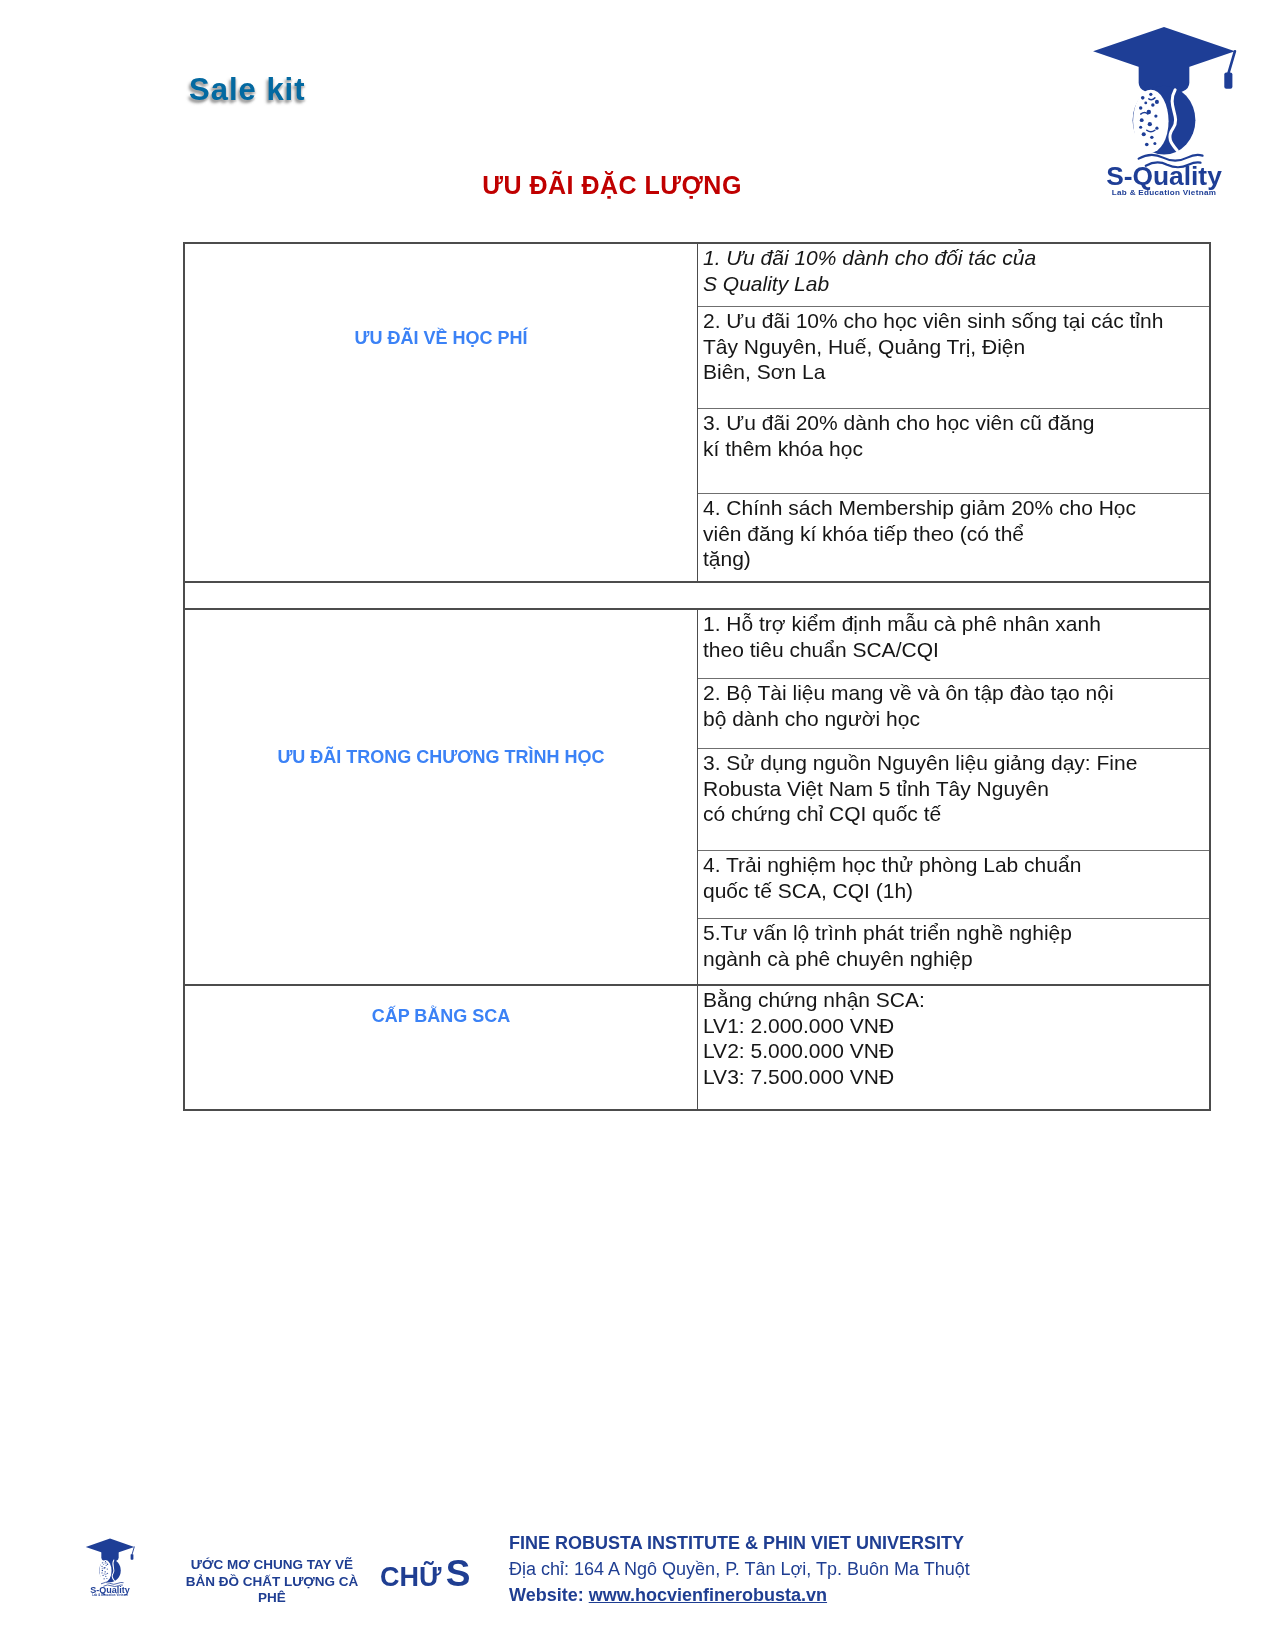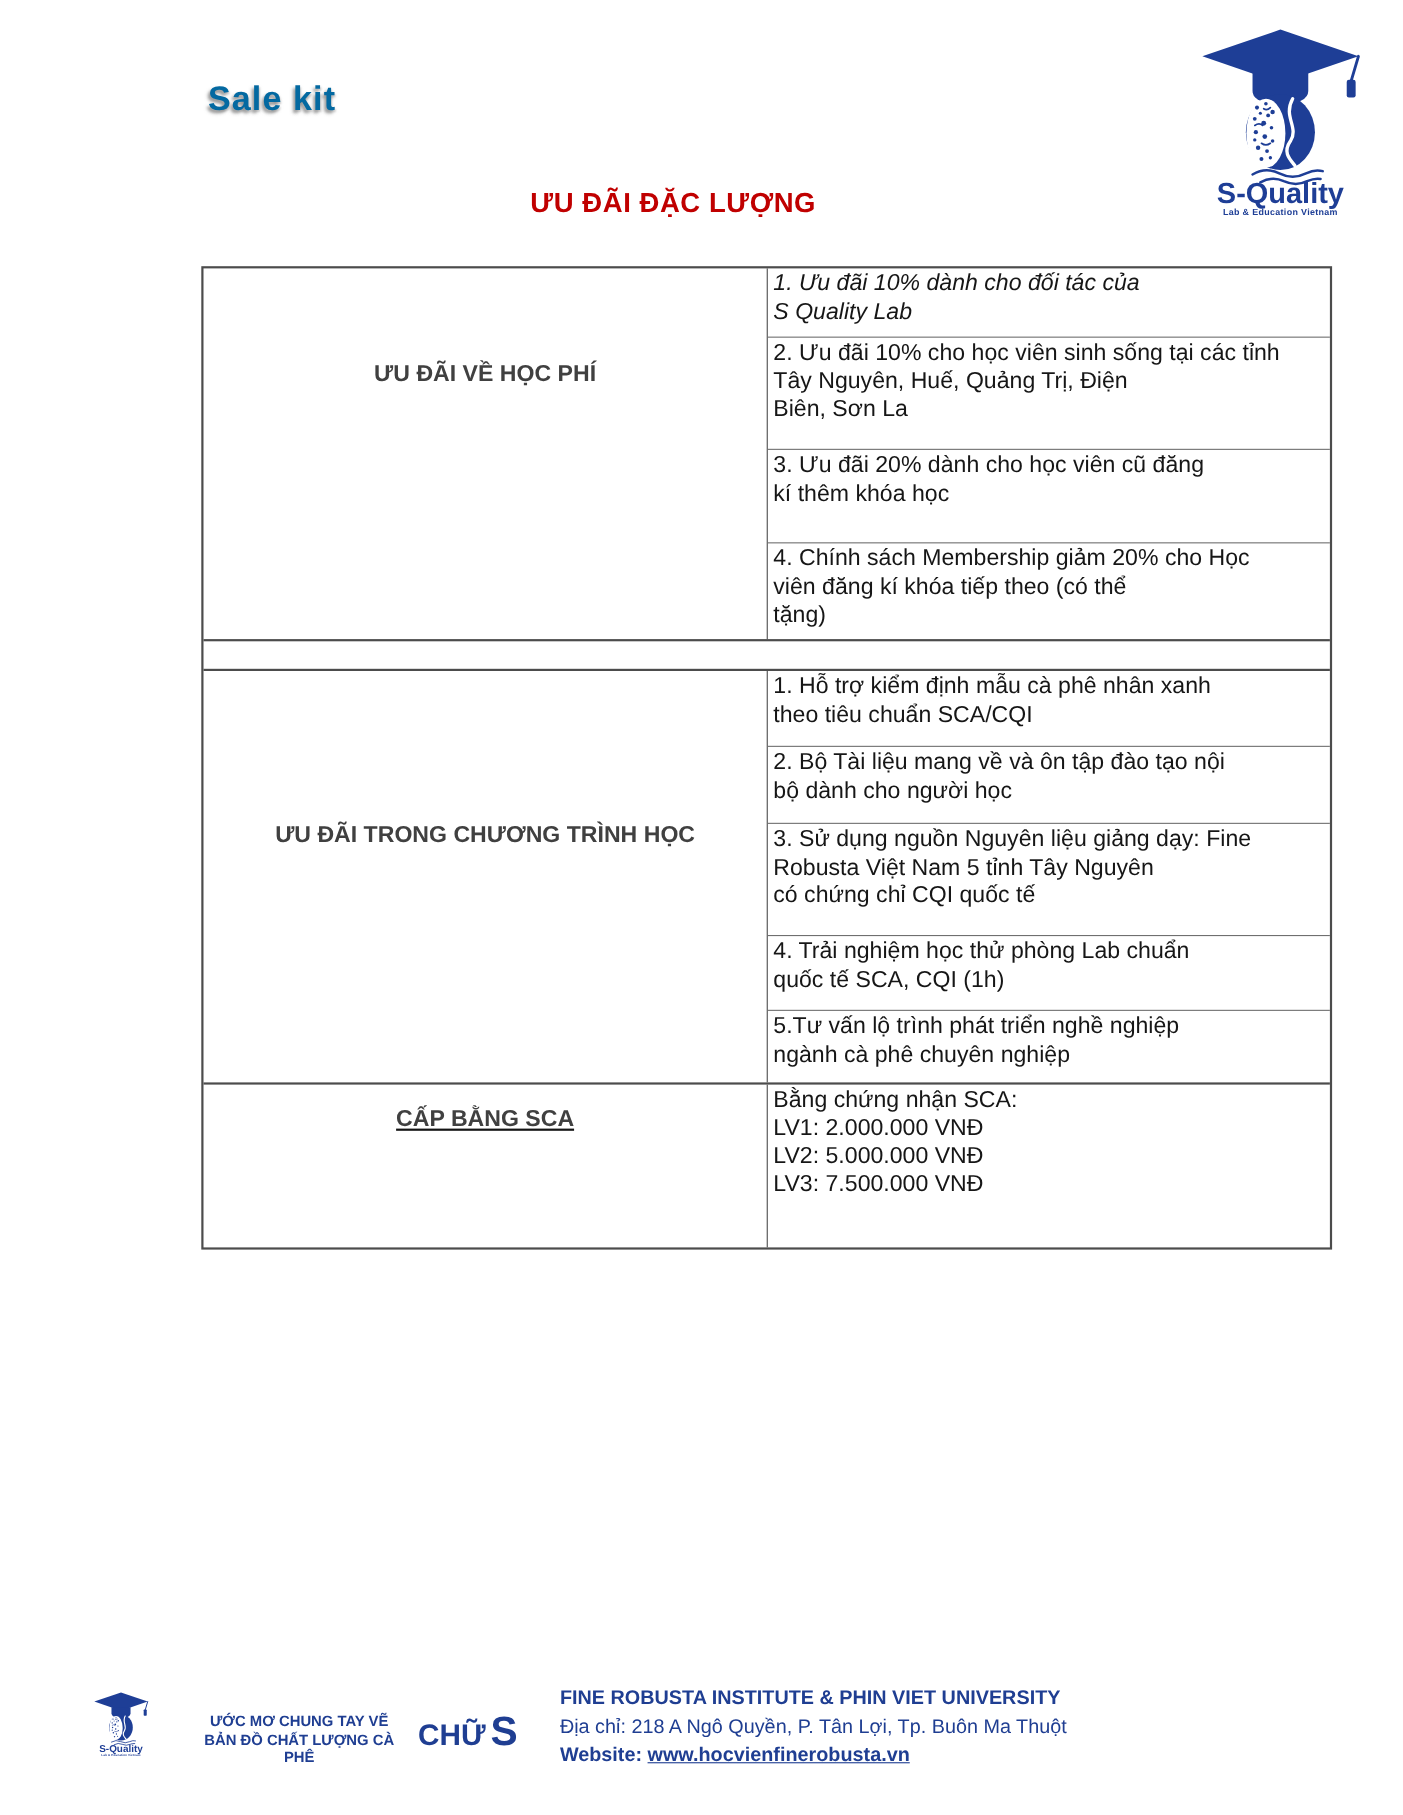--- a/index.html
+++ b/index.html
@@ -29,37 +29,37 @@
     left:183px; top:242px; width:1028px;
     border:2px solid #4c4c4c;
   }
   .sec { display:flex; border-top:2px solid #4c4c4c; }
   .sec:first-child { border-top:none; }
   .spacer-row { height:27px; border-top:2px solid #4c4c4c; }
   .left-cell {
     width:513px; flex:0 0 513px; border-right:1.5px solid #4c4c4c;
     text-align:center;
   }
-  .sec-label { font-size:21px; font-weight:700; color:#404040; }
+  .sec-label { font-size:18px; font-weight:700; color:#3b82f6; }
   .pt-s1 { padding-top:84px; }
   .pt-s2 { padding-top:137px; }
   .pt-s3 { padding-top:20px; }
   .right-col { flex:1 1 auto; display:flex; flex-direction:column; }
   .cell {
     border-bottom:1px solid #6f6f6f; overflow:visible;
     padding:1px 0 0 5px;
   }
   .cell:last-child { border-bottom:none; flex:1 1 auto; }
   .cell-text {
     display:inline-block; font-size:21px; line-height:25.5px;
     white-space:pre; color:#161616;
   }
   .h-s1 { height:337px; }
   .h-s2 { height:376px; }
-  .h-s3 { height:150px;text-decoration:underline; }
+  .h-s3 { height:125px; }
   .rh63  { height:63px; flex:0 0 auto;font-style:italic; }
   .rh102 { height:102px; flex:0 0 auto; }
   .rh85  { height:85px; flex:0 0 auto; }
   .rh69  { height:69px; flex:0 0 auto; }
   .rh70  { height:70px; flex:0 0 auto; }
   .rh68  { height:68px; flex:0 0 auto; }
 
   
   .f-navy { color:#1F3E92; }
   .f-logo { left:84px; top:1537px; width:52px; height:60px; }
@@ -223,20 +223,20 @@
   <div class="abs f-dream f-navy">ƯỚC MƠ CHUNG TAY VẼ
 BẢN ĐỒ CHẤT LƯỢNG CÀ PHÊ</div>
 
   <div class="abs f-chu f-navy">
     <span class="chu-word">CHỮ</span>
     <span class="chu-letter">S</span>
   </div>
 
   <div class="abs f-inst f-navy">
     <div class="b">FINE ROBUSTA INSTITUTE &amp; PHIN VIET UNIVERSITY</div>
-    <div>Địa chỉ: 218 A Ngô Quyền, P. Tân Lợi, Tp. Buôn Ma Thuột</div>
+    <div>Địa chỉ: 164 A Ngô Quyền, P. Tân Lợi, Tp. Buôn Ma Thuột</div>
     <div>
       <span class="b">Website: </span><span class="url">www.hocvienfinerobusta.vn</span>
     </div>
   </div>
 
 
 </div>
 
 </body></html>

